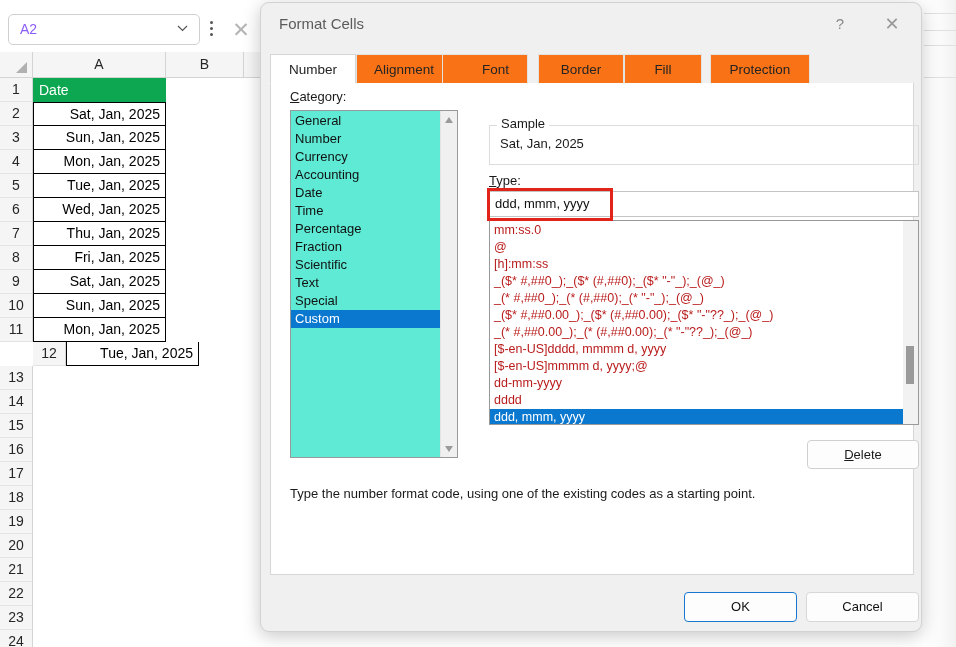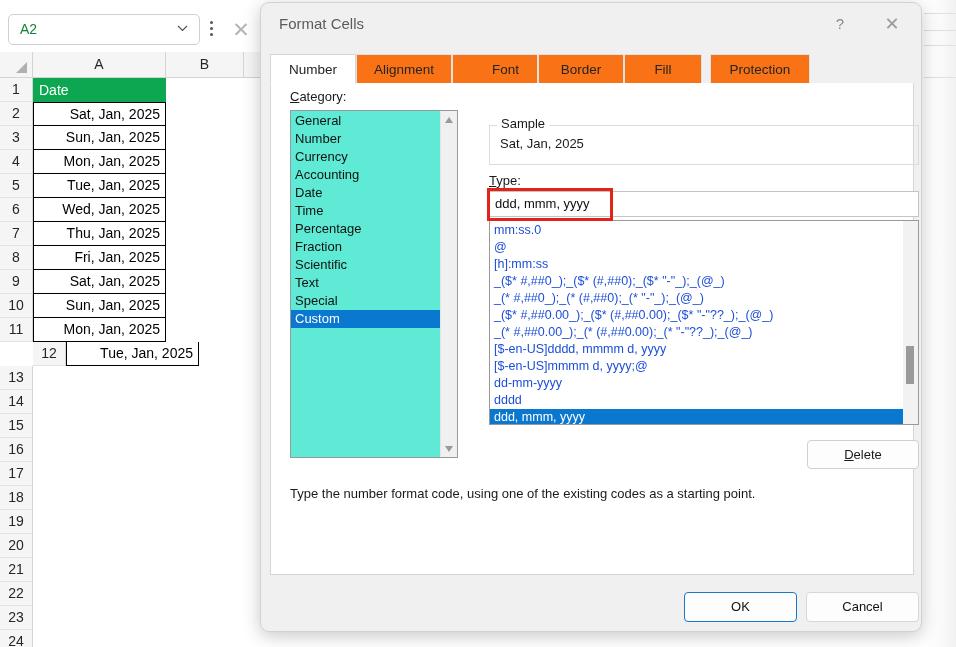--- a/index.html
+++ b/index.html
@@ -36,21 +36,21 @@
     width: 192px; height: 31px;
     background: #ffffff;
     border: 1px solid #d0d0d0;
     border-radius: 5px;
     box-sizing: border-box;
   }
   #name-box-text {
     position: absolute;
     left: 11px; top: 6px;
     font-size: 14px;
-    color: #15803d;
+    color: #8b5cf6;
   }
   #name-box-chevron {
     position: absolute;
     right: 11px; top: 10px;
     width: 11px; height: 7px;
   }
   #name-box-chevron svg { display: block; }
   #kebab-icon {
     position: absolute;
     left: 210px; top: 7px;
@@ -384,21 +384,21 @@
     background: #ffffff;
     border: 1px solid #999999;
     box-sizing: border-box;
     overflow: hidden;
   }
   .fmt-item {
     height: 17px;
     line-height: 17px;
     padding-left: 4px;
     font-size: 12.5px;
-    color: #1d4ed8;
+    color: #b91c1c;
     white-space: nowrap;
   }
   .fmt-item.selected {
     background: #0b78d0;
     color: #ffffff;
   }
   #format-scrollbar {
     position: absolute;
     right: 0; top: 0;
     width: 15px; height: 100%;
@@ -608,21 +608,21 @@
 
   <div id="dialog-titlebar">
     <div id="dialog-title">Format Cells</div>
     <div id="help-button">?</div>
     <div id="close-button">✕</div>
   </div>
 
   <div id="tab-strip">
       <div class="tab active" style="left: 0px; width: 86px;">Number</div>
       <div class="tab" style="left: 86px; width: 96px;">Alignment</div>
-      <div class="tab" style="left: 182px; width: 86px; padding-left: 21px;">Font</div>
+      <div class="tab" style="left: 172px; width: 86px; padding-left: 21px;">Font</div>
       <div class="tab" style="left: 268px; width: 86px;">Border</div>
       <div class="tab" style="left: 354px; width: 78px;">Fill</div>
       <div class="tab" style="left: 440px; width: 100px;">Protection</div>
     </div>
 
   <div id="dialog-body">
 
     <div class="field-label underline-first" id="category-label" style="position:absolute;left:19px;top:6px;">Category:</div>
 
     <div id="category-list" style="left:19px;top:27px;">

